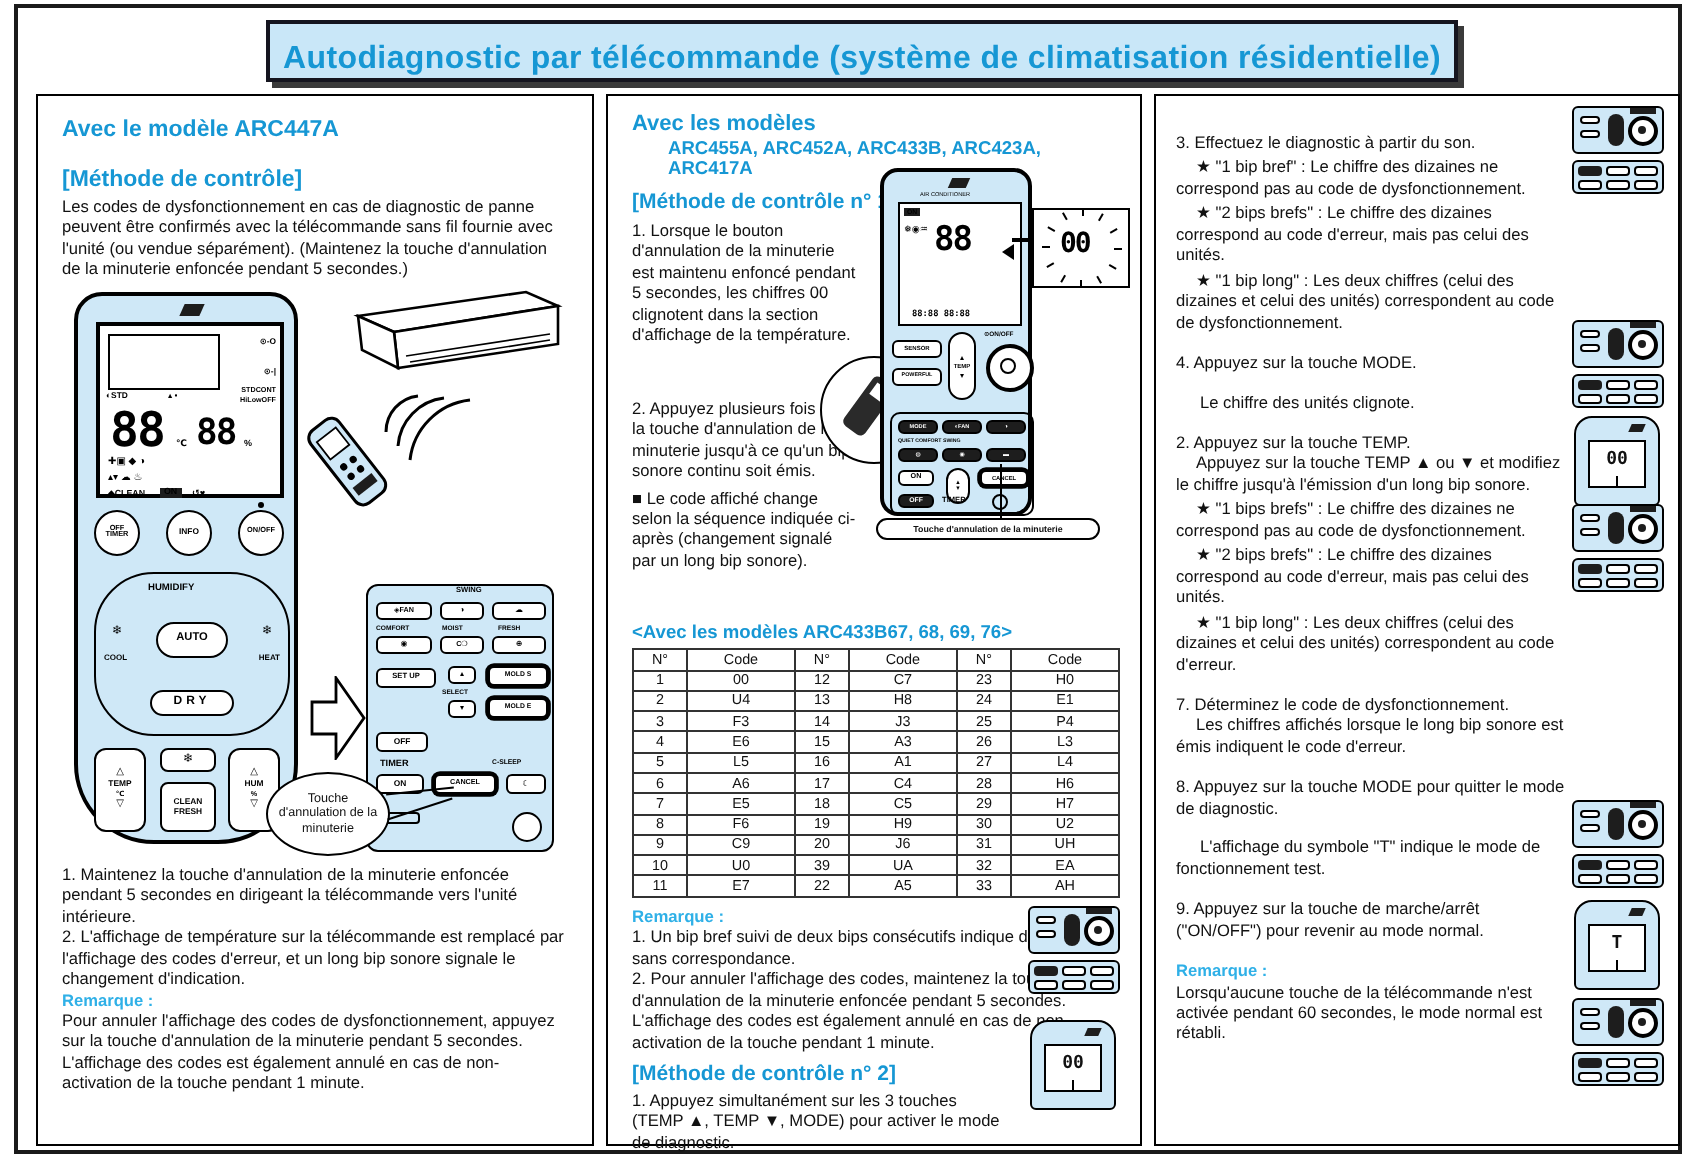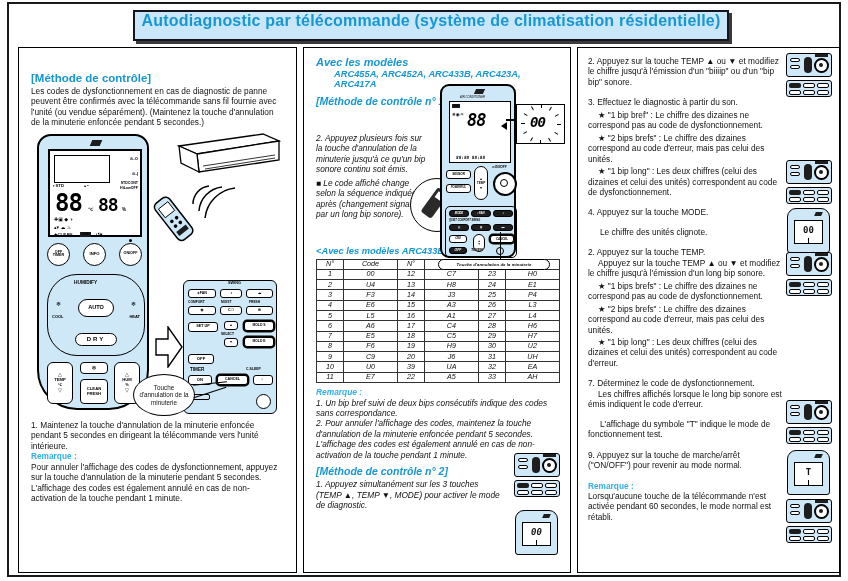--- a/index.html
+++ b/index.html
@@ -6,21 +6,21 @@
     --blue:#1697d4; --cyan:#2fb0e7; --panel:#cfe8f7; --ink:#111;
   }
   html,body{margin:0;padding:0;background:#fff;}
   #page{position:relative;width:848px;height:581px;background:#fff;overflow:hidden;
         font-family:"Liberation Sans","DejaVu Sans",sans-serif;color:var(--ink);}
   .frame{position:absolute;left:7px;top:2px;right:7px;bottom:4px;border:2px solid #1a1a1a;}
   .abs{position:absolute;}
   
   .title{position:absolute;left:133px;top:10px;width:592px;height:27px;background:#c9e7f8;
          border:2px solid #15151f;box-shadow:3px 3px 0 #3a3a3a;z-index:3;
-         display:flex;align-items:flex-start;justify-content:center;}
+         display:flex;align-items:flex-end;justify-content:center;}
   .title span{font-size:16px;font-weight:bold;color:var(--blue);letter-spacing:0.2px;}
   
   .box{position:absolute;top:47px;height:526px;border:1.6px solid #000;background:#fff;box-sizing:border-box;}
   #leftBox{left:18px;width:279px;}
   #midBox{left:303px;width:268px;}
   #rightBox{left:577px;width:263px;}
   
   .hblue{color:var(--blue);font-weight:bold;}
   .t{font-size:8.3px;line-height:1.26;color:var(--ink);}
   p{margin:0;}
@@ -58,20 +58,21 @@
 
 <div id="page">
   <div class="frame"></div>
 
   <div class="title">
     <span>Autodiagnostic par télécommande (système de climatisation résidentielle)</span>
   </div>
 
   <div class="box" id="leftBox">
     <div style="padding:11px 12px 0 12px;">
+      <div class="hblue" style="font-size:11.5px;">Avec le modèle ARC447A</div>
       <div class="hblue" style="font-size:11.5px;margin-top:13px;">[Méthode de contrôle]</div>
       <p class="t" style="margin-top:2px;">Les codes de dysfonctionnement en cas de diagnostic de panne peuvent être confirmés avec la télécommande sans fil fournie avec l'unité (ou vendue séparément). (Maintenez la touche d'annulation de la minuterie enfoncée pendant 5 secondes.)</p>
     </div>
 
     <div style="position:relative;height:287px;margin:2px 12px 0 12px;">
 
       <div class="remote" style="left:6px;top:4px;width:112px;height:276px;border-radius:14px 14px 40px 40px;">
         <div class="abs" style="left:52px;top:4px;width:10px;height:6px;background:#1d1d1d;transform:skewX(-24deg);"></div>
         <div class="lcd" style="left:9px;top:13px;width:94px;height:88px;">
           <div class="abs" style="left:4px;top:4px;width:54px;height:26px;border:1.5px solid #000;"></div>
@@ -221,31 +222,33 @@
 
       <div class="callout-ell" style="left:102px;top:244px;width:62px;height:42px;">
         <span style="width:54px;">Touche d'annulation de la minuterie</span>
       </div>
       <div class="hline" style="left:162px;top:253px;width:34px;height:1.2px;transform:rotate(-6deg);"></div>
       <div class="hline" style="left:162px;top:262px;width:34px;height:1.2px;transform:rotate(-18deg);"></div>
     </div>
 
     <div class="t" style="padding:3px 12px 0 12px;">
       <p>1.   Maintenez la touche d'annulation de la minuterie enfoncée pendant 5 secondes en dirigeant la télécommande vers l'unité intérieure.</p>
+      <p>2.   L'affichage de température sur la télécommande est remplacé par l'affichage des codes d'erreur, et un long bip sonore signale le changement d'indication.</p>
       <p class="p-notehead" style="margin-top:0;">Remarque :</p>
       <p>Pour annuler l'affichage des codes de dysfonctionnement, appuyez sur la touche d'annulation de la minuterie pendant 5 secondes.</p>
       <p>L'affichage des codes est également annulé en cas de non-activation de la touche pendant 1 minute.</p>
     </div>
   </div>
 
-  <div class="box" id="midBox" style="position:absolute;font-style:italic;">
+  <div class="box" id="midBox" style="position:absolute;">
     <div style="padding:8px 12px 0 12px;">
       <div class="hblue" style="font-size:11px;">Avec les modèles</div>
       <div class="hblue" style="font-size:9.3px;margin-left:18px;margin-top:1px;">ARC455A, ARC452A, ARC433B, ARC423A, ARC417A</div>
       <div class="hblue" style="font-size:10.5px;margin-top:6px;">[Méthode de contrôle n° 1]</div>
+      <p class="t" style="width:114px;margin-top:3px;">1.   Lorsque le bouton d'annulation de la minuterie est maintenu enfoncé pendant 5 secondes, les chiffres 00 clignotent dans la section d'affichage de la température.</p>
       <p class="t" style="width:114px;margin-top:26px;">2.   Appuyez plusieurs fois sur la touche d'annulation de la minuterie jusqu'à ce qu'un bip sonore continu soit émis.</p>
       <p class="t" style="width:114px;margin-top:3px;">■   Le code affiché change selon la séquence indiquée ci-après (changement signalé par un long bip sonore).</p>
       <div class="hblue" style="font-size:9.3px;margin-top:26px;">&lt;Avec les modèles ARC433B67, 68, 69, 76&gt;</div>
       <table class="codes" style="margin-top:3px;">
         <thead>
             <tr id="codeHead">
               <th>N°</th>
               <th>Code</th>
               <th>N°</th>
               <th>Code</th>
@@ -473,34 +476,34 @@
               <span style="position: absolute; left: 0px; top: 4px; width: 100%; text-align: center; font-family: &quot;DejaVu Sans Mono&quot;, monospace; font-weight: bold; font-size: 9px;">00</span>
               <div style="position: absolute; box-sizing: border-box; left: 13px; top: 17px; width: 1px; height: 6px; background: rgb(0, 0, 0);"></div>
             </div>
           </div>
         </div>
       </div>
   </div>
 
   <div class="box" id="rightBox">
     <div class="t" id="rightSteps" style="position:absolute;left:10px;top:8px;width:196px;">
-        <p>2.   Appuyez sur la touche TEMP ▲ ou ▼ et modifiez le chiffre jusqu'à l'émission d'un "biiiip" ou d'un "bip bip" sonore.</p>
         <p class="p-step">3.   Effectuez le diagnostic à partir du son.</p>
         <p class="p-star">★ "1 bip bref" : Le chiffre des dizaines ne correspond pas au code de dysfonctionnement.</p>
         <p class="p-star">★ "2 bips brefs" : Le chiffre des dizaines correspond au code d'erreur, mais pas celui des unités.</p>
         <p class="p-star">★ "1 bip long" : Les deux chiffres (celui des dizaines et celui des unités) correspondent au code de dysfonctionnement.</p>
         <p class="p-step">4.   Appuyez sur la touche MODE.</p>
         <p class="p-sub">Le chiffre des unités clignote.</p>
         <p class="p-step">2.   Appuyez sur la touche TEMP.</p>
         <p class="p-cont">Appuyez sur la touche TEMP ▲ ou ▼ et modifiez le chiffre jusqu'à l'émission d'un long bip sonore.</p>
         <p class="p-star">★ "1 bips brefs" : Le chiffre des dizaines ne correspond pas au code de dysfonctionnement.</p>
         <p class="p-star">★ "2 bips brefs" : Le chiffre des dizaines correspond au code d'erreur, mais pas celui des unités.</p>
         <p class="p-star">★ "1 bip long" : Les deux chiffres (celui des dizaines et celui des unités) correspondent au code d'erreur.</p>
         <p class="p-step">7.   Déterminez le code de dysfonctionnement.</p>
         <p class="p-cont">Les chiffres affichés lorsque le long bip sonore est émis indiquent le code d'erreur.</p>
+        <p class="p-step">8.   Appuyez sur la touche MODE pour quitter le mode de diagnostic.</p>
         <p class="p-sub">L'affichage du symbole "T" indique le mode de fonctionnement test.</p>
         <p class="p-step">9.   Appuyez sur la touche de marche/arrêt ("ON/OFF") pour revenir au mode normal.</p>
         <p class="p-notehead">Remarque :</p>
         <p class="p-note">Lorsqu'aucune touche de la télécommande n'est activée pendant 60 secondes, le mode normal est rétabli.</p>
       </div>
     <div class="abs" id="rightRail" style="left:208px;top:0;width:52px;height:100%;">
         <div class="thumb" style="width: 48px; height: 46px; left: 0px; top: 5px;">
           <div style="position: absolute; box-sizing: border-box; left: 0px; top: 0px; width: 46px; height: 24px; border: 1.5px solid rgb(0, 0, 0); border-radius: 3px; background: rgb(207, 232, 247);">
             <div style="position: absolute; box-sizing: border-box; left: 3px; top: 4px; width: 10px; height: 4px; border: 1px solid rgb(0, 0, 0); border-radius: 2px; background: rgb(255, 255, 255);"></div>
             <div style="position: absolute; box-sizing: border-box; left: 3px; top: 11px; width: 10px; height: 4px; border: 1px solid rgb(0, 0, 0); border-radius: 2px; background: rgb(255, 255, 255);"></div>

